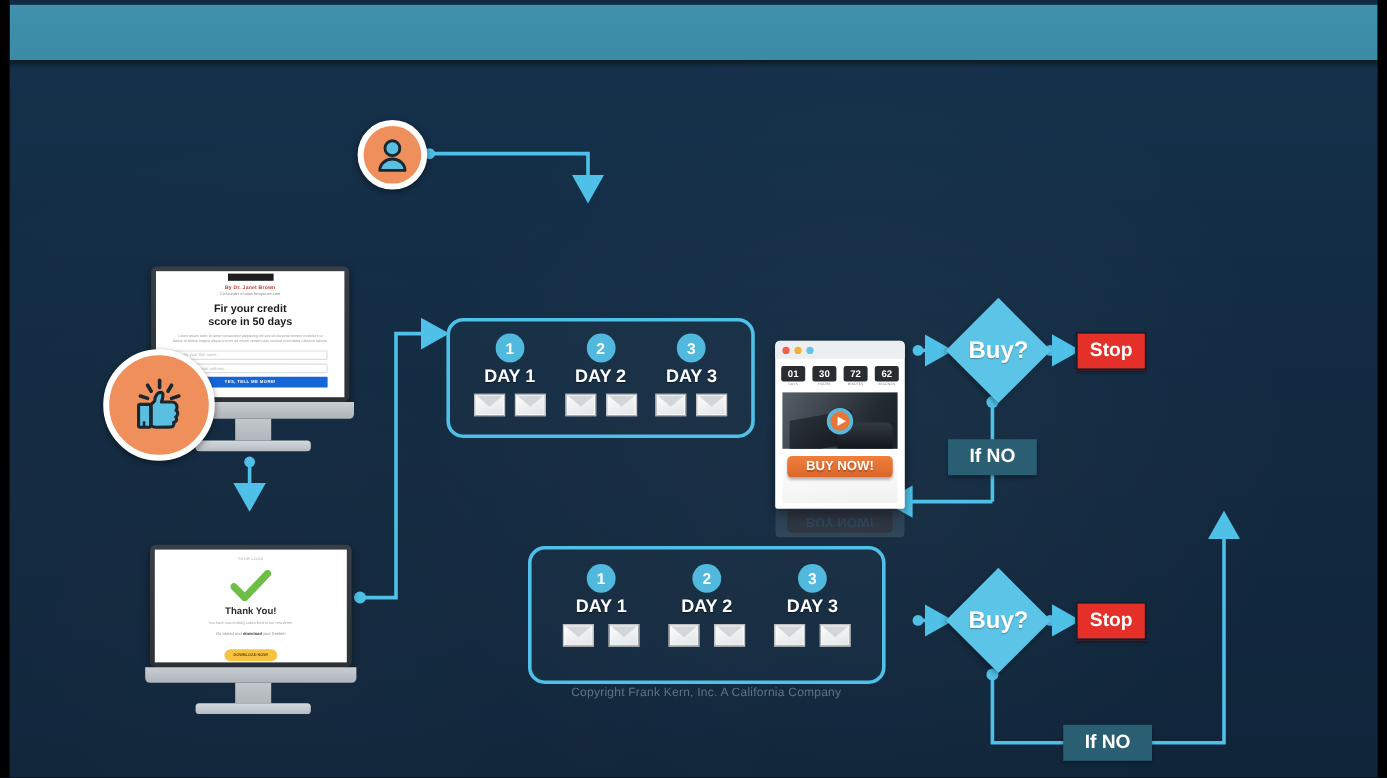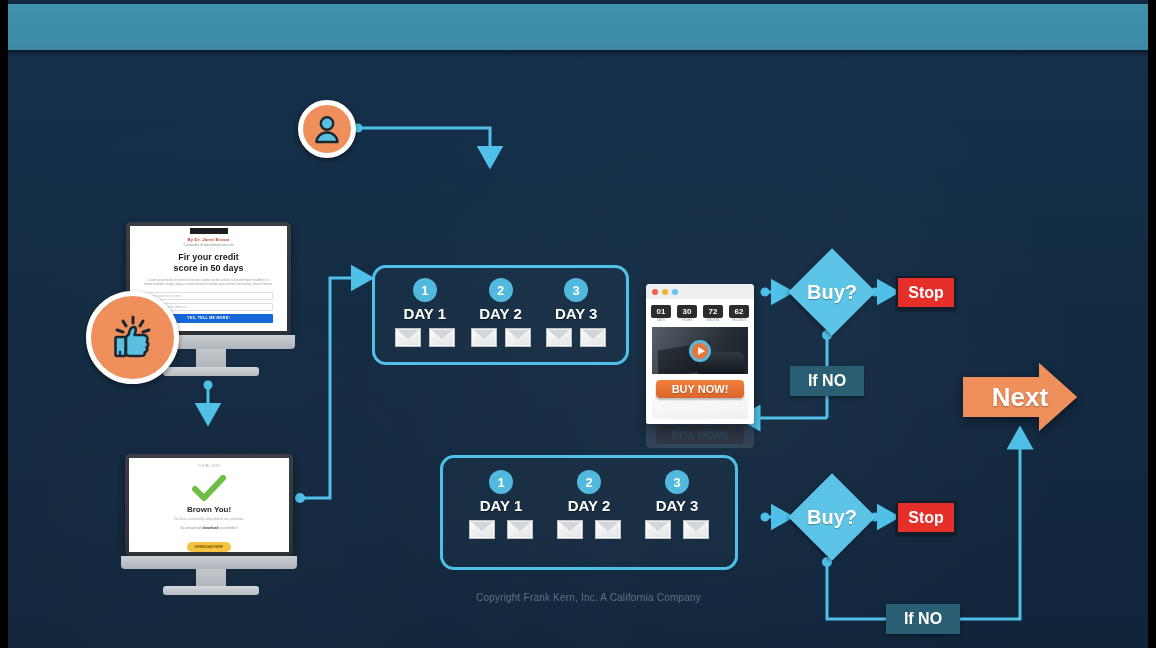--- a/index.html
+++ b/index.html
@@ -288,21 +288,20 @@
     opacity: .13;
     -webkit-mask-image: linear-gradient(to bottom, rgba(0,0,0,.9), rgba(0,0,0,0) 75%);
     mask-image: linear-gradient(to bottom, rgba(0,0,0,.9), rgba(0,0,0,0) 75%);
     pointer-events: none;
   }
 
   .copyright {
     position: absolute;
     color: #5e7487; font-size: 10px; letter-spacing: .2px;
     white-space: nowrap;
-    margin-top: 20px;
   }
   svg.conn { position: absolute; left: 0; top: 0; overflow: visible; pointer-events: none; }
 </style>
 </head>
 <body>
 
 <div id="stage">
 
   <div class="topbar"></div>
   <div class="topbar-shadow"></div>
@@ -400,21 +399,21 @@
 
 
     <div class="monitor" style="left:117px; top:404px;">
       <div class="mon-bezel" style="width:168px;">
         <div class="mon-screen" style="width:160px; height:94px;">
           <div class="ty">
             <div class="logo">YOUR LOGO</div>
             <svg width="34" height="26" viewBox="0 0 34 26" style="display:block;margin:0 auto;">
               <path d="M3,14 L12,23 L31,3" fill="none" stroke="#6cbe45" stroke-width="6" stroke-linecap="round" stroke-linejoin="round"></path>
             </svg>
-            <h2>Brown You!</h2>
+            <h2>Thank You!</h2>
             <div class="sub">You have successfully subscribed to our newsletter.</div>
             <div class="dl">
               <span>Go ahead and</span>
               <b>download</b>
               <span>your freebie!</span>
             </div>
             <div class="btn">
               <span>DOWNLOAD NOW!</span>
             </div>
             
@@ -547,24 +546,17 @@
     </div>
 
     <div class="stopbox abs" style="left:888px; top:451px; width:60px; height:33px;">
       <span>Stop</span>
     </div>
 
     <div class="ifno abs" style="left:878px; top:554px; width:74px; height:30px;">
       <span>If NO</span>
     </div>
 
-    <div class="nextarrow" style="left:953px; top:311px; width:118px; height:72px;">
-      <svg width="118" height="72" viewBox="0 0 118 72">
-        <path d="M2,16 L78,16 L78,2 L116,36 L78,70 L78,56 L2,56 z" fill="#ef8f5b" stroke="#d9avoid"></path>
-        <path d="M2,16 L78,16 L78,2 L116,36 L78,70 L78,56 L2,56 z" fill="#ef8f5b"></path>
-      </svg>
-      <div class="lbl">Next</div>
-    </div>
 
     <div class="copyright" style="left:468px; top:522px;">Copyright Frank Kern, Inc. A California Company</div>
 
   </div>
 </div>
 
 </body></html>

